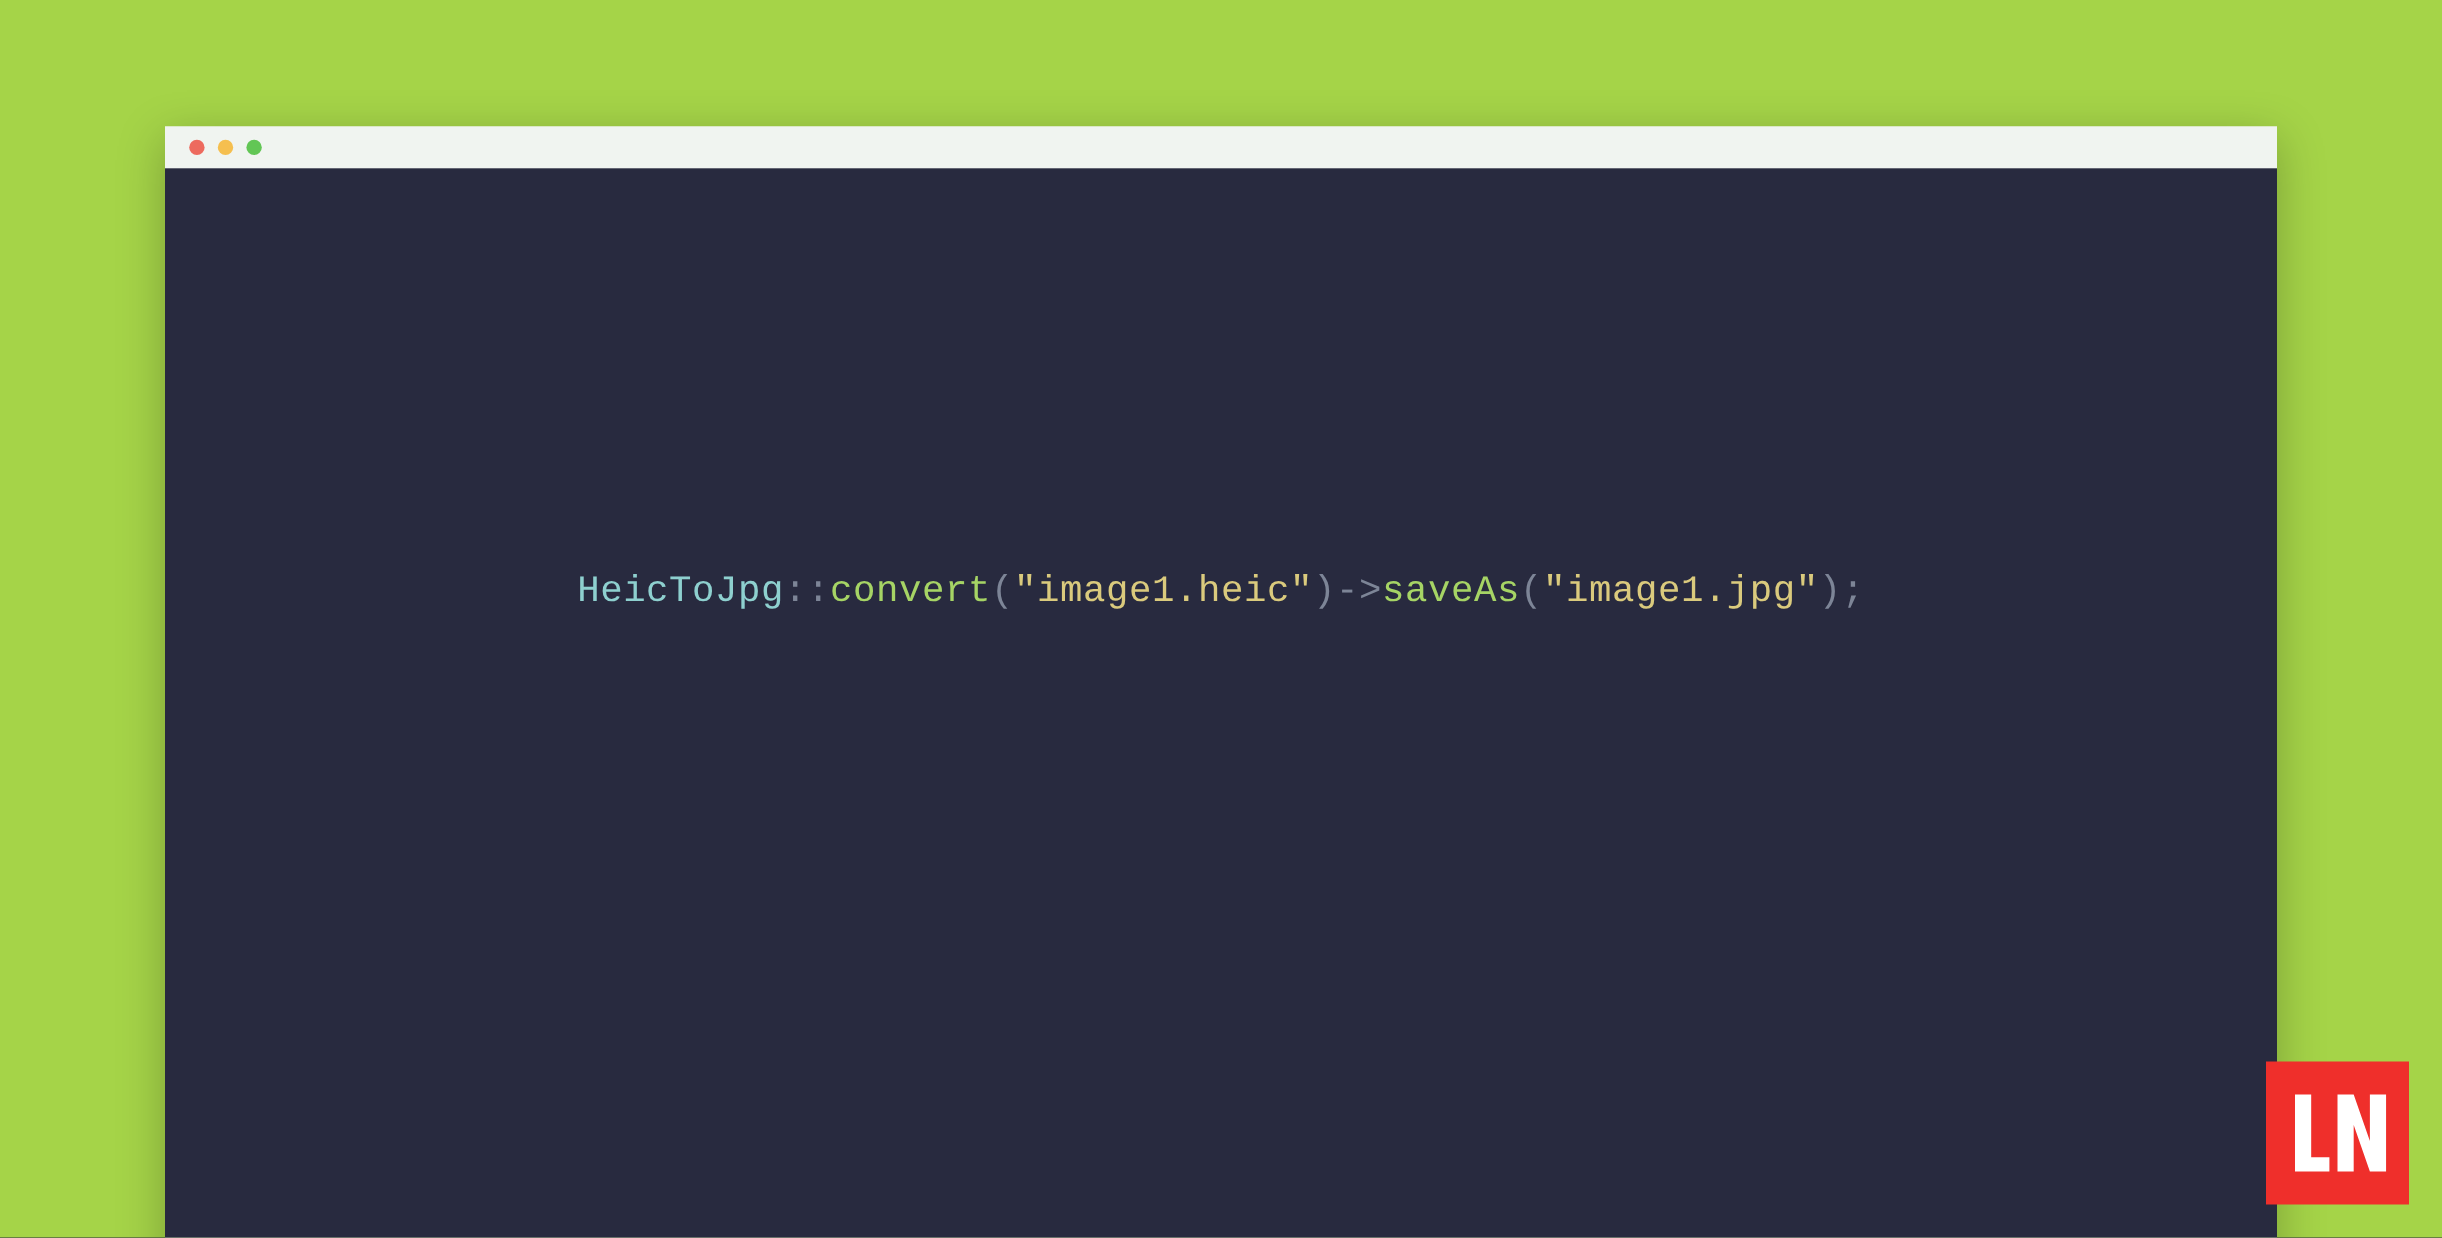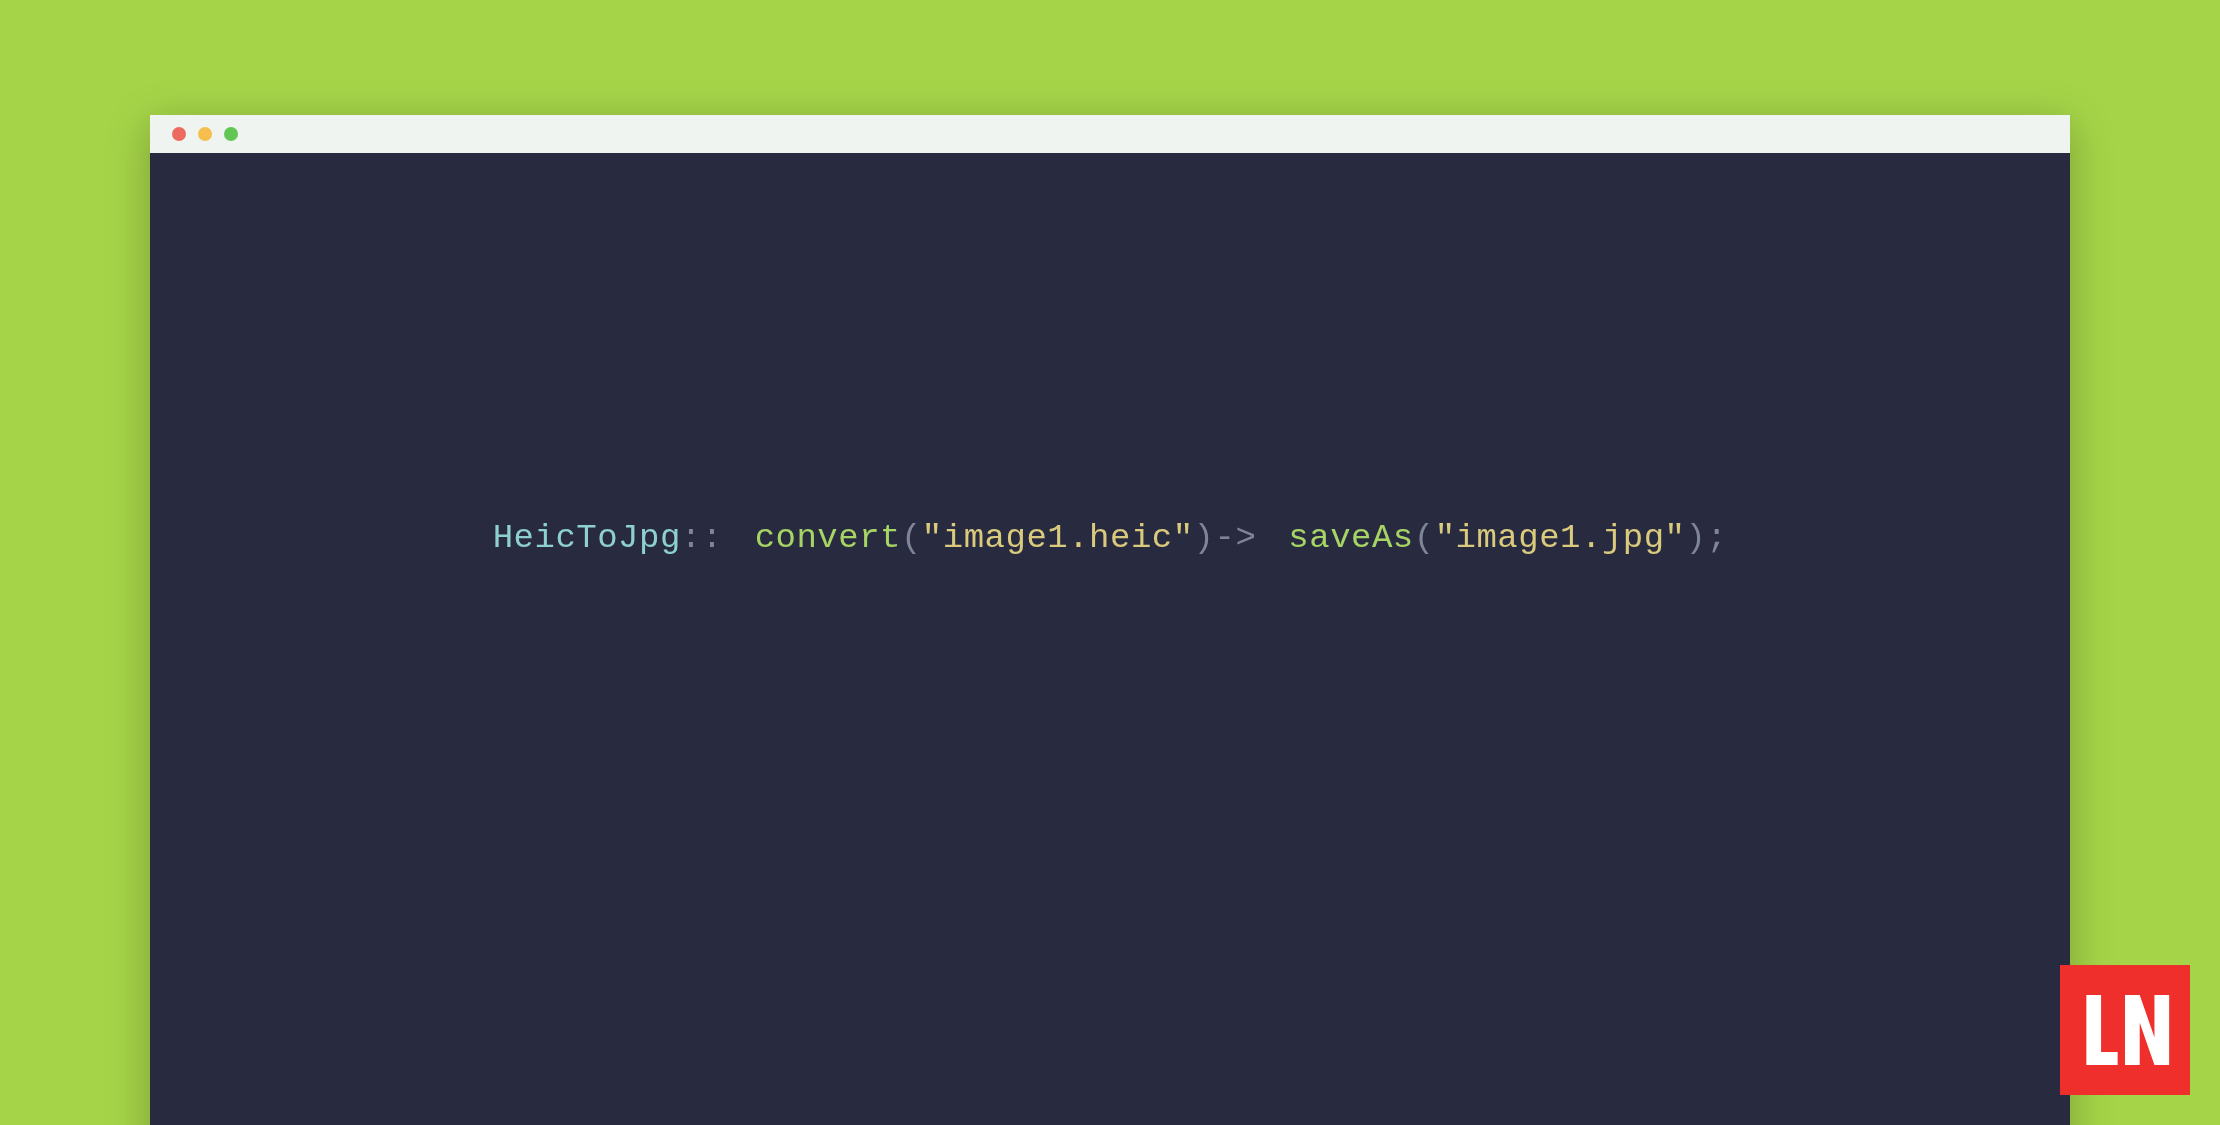--- a/index.html
+++ b/index.html
@@ -47,21 +47,21 @@
   .code-line {
     font-family: "SFMono-Regular", Consolas, "Liberation Mono", Menlo, monospace;
     font-size: 34px;
     white-space: pre;
     letter-spacing: 0.5px;
     line-height: 1.5;
     transform: translateY(-120px);
   }
   .tok-class   { color: #8ed0cf; }
   .tok-op      { color: #7d8597; }
-  .tok-method  { color: #a6d465; margin-left: 32px; }
+  .tok-method  { color: #a6d465; }
   .tok-punct   { color: #7d8597; }
   .tok-string  { color: #daca7d; }
   .logo {
     position: absolute;
     right: 30px;
     bottom: 30px;
     width: 130px;
     height: 130px;
     background: #ef2f2b;
     display: flex;

